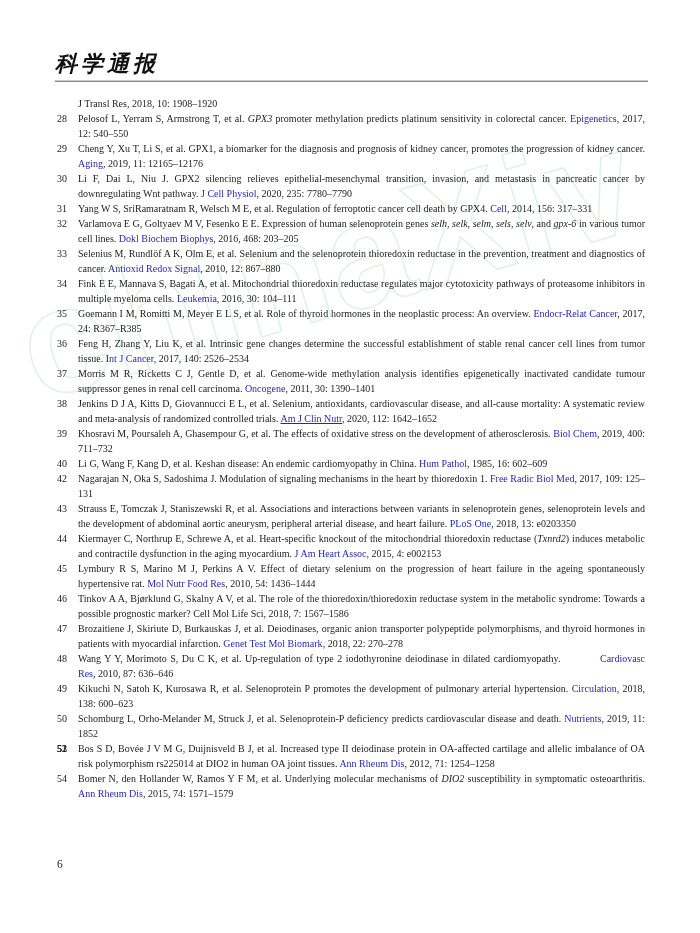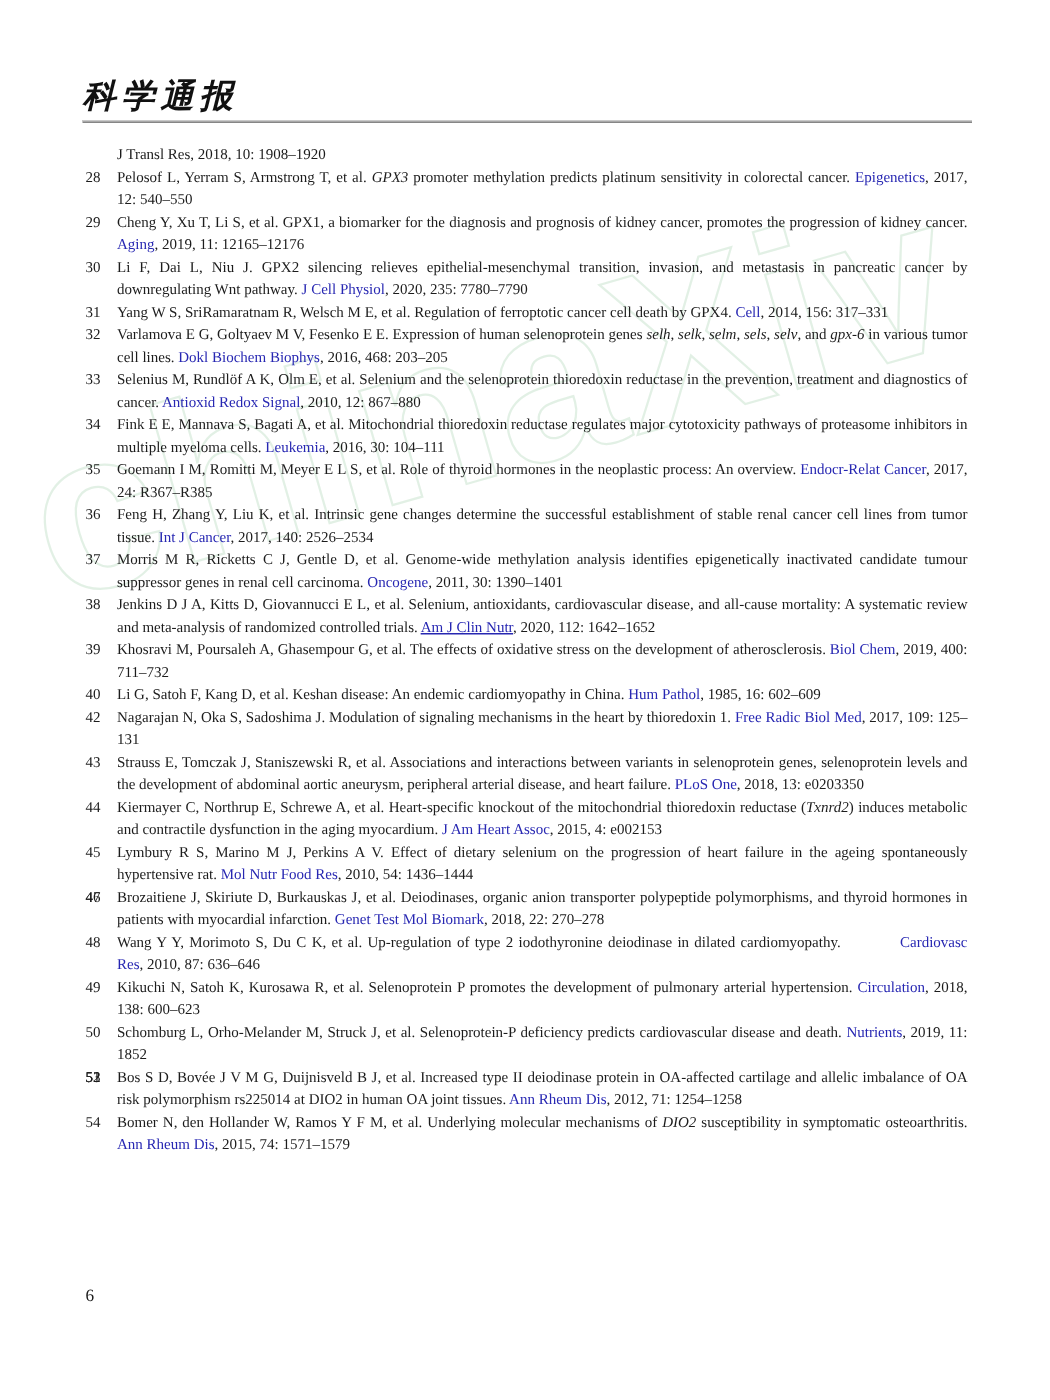--- a/index.html
+++ b/index.html
@@ -101,26 +101,26 @@
         <li><span class="ref-num">30</span><span><span>Li F, Dai L, Niu J. GPX2 silencing relieves epithelial-mesenchymal transition, invasion, and metastasis in pancreatic cancer by downregulating Wnt pathway. </span><span class="seg-link" style="color: rgb(39, 39, 178);">J Cell Physiol</span><span>, 2020, 235: 7780–7790</span></span></li>
         <li><span class="ref-num">31</span><span><span>Yang W S, SriRamaratnam R, Welsch M E, et al. Regulation of ferroptotic cancer cell death by GPX4. </span><span class="seg-link" style="color: rgb(39, 39, 178);">Cell</span><span>, 2014, 156: 317–331</span></span></li>
         <li><span class="ref-num">32</span><span><span>Varlamova E G, Goltyaev M V, Fesenko E E. Expression of human selenoprotein genes </span><span class="seg-i">selh</span><span>, </span><span class="seg-i">selk</span><span>, </span><span class="seg-i">selm</span><span>, </span><span class="seg-i">sels</span><span>, </span><span class="seg-i">selv</span><span>, and </span><span class="seg-i">gpx-6</span><span> in various tumor cell lines. </span><span class="seg-link" style="color: rgb(39, 39, 178);">Dokl Biochem Biophys</span><span>, 2016, 468: 203–205</span></span></li>
         <li><span class="ref-num">33</span><span><span>Selenius M, Rundlöf A K, Olm E, et al. Selenium and the selenoprotein thioredoxin reductase in the prevention, treatment and diagnostics of cancer. </span><span class="seg-link" style="color: rgb(39, 39, 178);">Antioxid Redox Signal</span><span>, 2010, 12: 867–880</span></span></li>
         <li><span class="ref-num">34</span><span><span>Fink E E, Mannava S, Bagati A, et al. Mitochondrial thioredoxin reductase regulates major cytotoxicity pathways of proteasome inhibitors in multiple myeloma cells. </span><span class="seg-link" style="color: rgb(39, 39, 178);">Leukemia</span><span>, 2016, 30: 104–111</span></span></li>
         <li><span class="ref-num">35</span><span><span>Goemann I M, Romitti M, Meyer E L S, et al. Role of thyroid hormones in the neoplastic process: An overview. </span><span class="seg-link" style="color: rgb(39, 39, 178);">Endocr-Relat Cancer</span><span>, 2017, 24: R367–R385</span></span></li>
         <li><span class="ref-num">36</span><span><span>Feng H, Zhang Y, Liu K, et al. Intrinsic gene changes determine the successful establishment of stable renal cancer cell lines from tumor tissue. </span><span class="seg-link" style="color: rgb(39, 39, 178);">Int J Cancer</span><span>, 2017, 140: 2526–2534</span></span></li>
         <li><span class="ref-num">37</span><span><span>Morris M R, Ricketts C J, Gentle D, et al. Genome-wide methylation analysis identifies epigenetically inactivated candidate tumour suppressor genes in renal cell carcinoma. </span><span class="seg-link" style="color: rgb(39, 39, 178);">Oncogene</span><span>, 2011, 30: 1390–1401</span></span></li>
         <li><span class="ref-num">38</span><span><span>Jenkins D J A, Kitts D, Giovannucci E L, et al. Selenium, antioxidants, cardiovascular disease, and all-cause mortality: A systematic review and meta-analysis of randomized controlled trials. </span><span class="seg-link" style="color: rgb(39, 39, 178); text-decoration: underline;">Am J Clin Nutr</span><span>, 2020, 112: 1642–1652</span></span></li>
         <li><span class="ref-num">39</span><span><span>Khosravi M, Poursaleh A, Ghasempour G, et al. The effects of oxidative stress on the development of atherosclerosis. </span><span class="seg-link" style="color: rgb(39, 39, 178);">Biol Chem</span><span>, 2019, 400: 711–732</span></span></li>
-        <li><span class="ref-num">40</span><span><span>Li G, Satoh F, Kang D, et al. Keshan disease: An endemic cardiomyopathy in China. </span><span class="seg-link" style="color: rgb(39, 39, 178);">Hum Pathol</span><span>, 1985, 16: 602–609</span></span></li>
+        <li><span class="ref-num">40</span><span><span>Li G, Wang F, Kang D, et al. Keshan disease: An endemic cardiomyopathy in China. </span><span class="seg-link" style="color: rgb(39, 39, 178);">Hum Pathol</span><span>, 1985, 16: 602–609</span></span></li>
         <li><span class="ref-num">42</span><span><span>Nagarajan N, Oka S, Sadoshima J. Modulation of signaling mechanisms in the heart by thioredoxin 1. </span><span class="seg-link" style="color: rgb(39, 39, 178);">Free Radic Biol Med</span><span>, 2017, 109: 125–131</span></span></li>
         <li><span class="ref-num">43</span><span><span>Strauss E, Tomczak J, Staniszewski R, et al. Associations and interactions between variants in selenoprotein genes, selenoprotein levels and the development of abdominal aortic aneurysm, peripheral arterial disease, and heart failure. </span><span class="seg-link" style="color: rgb(39, 39, 178);">PLoS One</span><span>, 2018, 13: e0203350</span></span></li>
         <li><span class="ref-num">44</span><span><span>Kiermayer C, Northrup E, Schrewe A, et al. Heart-specific knockout of the mitochondrial thioredoxin reductase (</span><span class="seg-i">Txnrd2</span><span>) induces metabolic and contractile dysfunction in the aging myocardium. </span><span class="seg-link" style="color: rgb(39, 39, 178);">J Am Heart Assoc</span><span>, 2015, 4: e002153</span></span></li>
         <li><span class="ref-num">45</span><span><span>Lymbury R S, Marino M J, Perkins A V. Effect of dietary selenium on the progression of heart failure in the ageing spontaneously hypertensive rat. </span><span class="seg-link" style="color: rgb(39, 39, 178);">Mol Nutr Food Res</span><span>, 2010, 54: 1436–1444</span></span></li>
-        <li><span class="ref-num">46</span></li>
+        <li><span class="ref-num">46</span><span><span>Tinkov A A, Bjørklund G, Skalny A V, et al. The role of the thioredoxin/thioredoxin reductase system in the metabolic syndrome: Towards a possible prognostic marker? Cell Mol Life Sci, 2018, 7: 1567–1586</span></span></li>
         <li><span class="ref-num">47</span><span><span>Brozaitiene J, Skiriute D, Burkauskas J, et al. Deiodinases, organic anion transporter polypeptide polymorphisms, and thyroid hormones in patients with myocardial infarction. </span><span class="seg-link" style="color: rgb(39, 39, 178);">Genet Test Mol Biomark</span><span>, 2018, 22: 270–278</span></span></li>
         <li><span class="ref-num">48</span><span><span>Wang Y Y, Morimoto S, Du C K, et al. Up-regulation of type 2 iodothyronine deiodinase in dilated cardiomyopathy. </span><span class="seg-link" style="color: rgb(39, 39, 178); margin-left: 36px;">Cardiovasc Res</span><span>, 2010, 87: 636–646</span></span></li>
         <li><span class="ref-num">49</span><span><span>Kikuchi N, Satoh K, Kurosawa R, et al. Selenoprotein P promotes the development of pulmonary arterial hypertension. </span><span class="seg-link" style="color: rgb(39, 39, 178);">Circulation</span><span>, 2018, 138: 600–623</span></span></li>
         <li><span class="ref-num">50</span><span><span>Schomburg L, Orho-Melander M, Struck J, et al. Selenoprotein-P deficiency predicts cardiovascular disease and death. </span><span class="seg-link" style="color: rgb(39, 39, 178);">Nutrients</span><span>, 2019, 11: 1852</span></span></li>
         <li><span class="ref-num">51</span></li>
         <li><span class="ref-num">52</span></li>
         <li><span class="ref-num">53</span><span><span>Bos S D, Bovée J V M G, Duijnisveld B J, et al. Increased type II deiodinase protein in OA-affected cartilage and allelic imbalance of OA risk polymorphism rs225014 at DIO2 in human OA joint tissues. </span><span class="seg-link" style="color: rgb(39, 39, 178);">Ann Rheum Dis</span><span>, 2012, 71: 1254–1258</span></span></li>
         <li><span class="ref-num">54</span><span><span>Bomer N, den Hollander W, Ramos Y F M, et al. Underlying molecular mechanisms of </span><span class="seg-i">DIO2</span><span> susceptibility in symptomatic osteoarthritis. </span><span class="seg-link" style="color: rgb(39, 39, 178);">Ann Rheum Dis</span><span>, 2015, 74: 1571–1579</span></span></li>
       </ol>
   </div>

